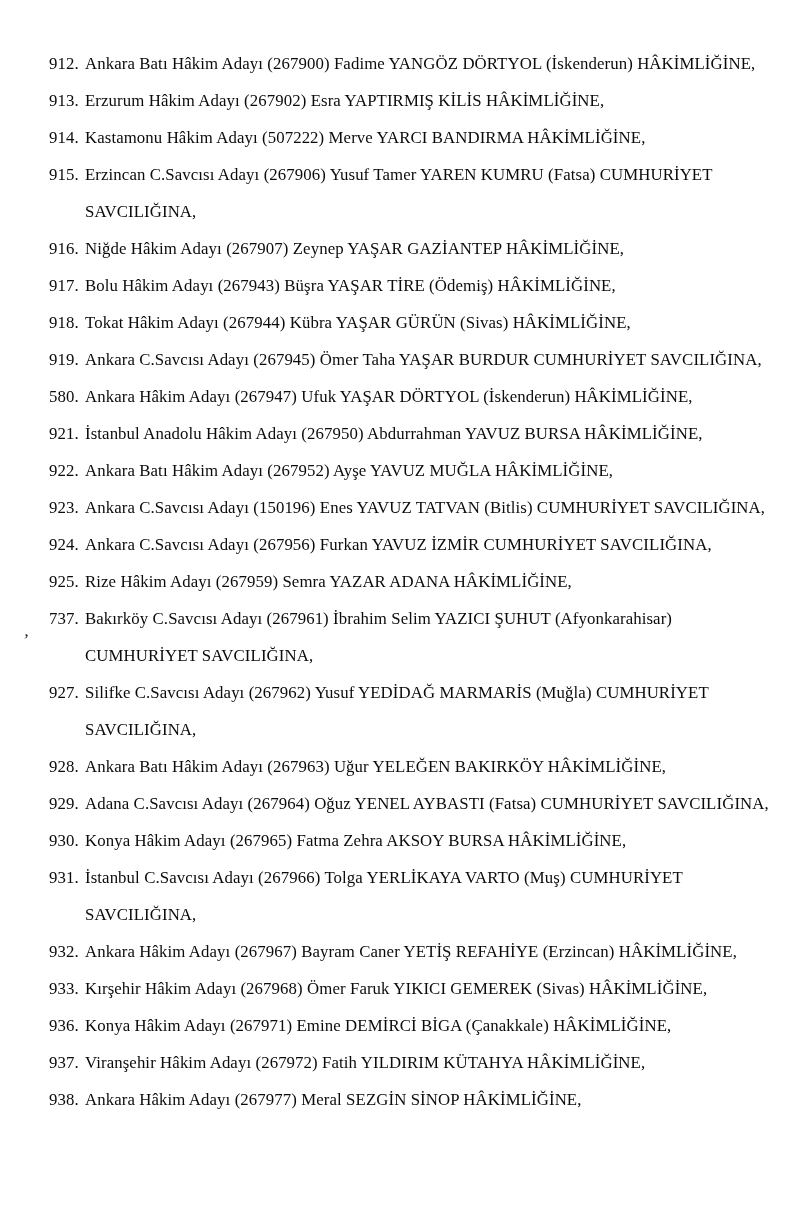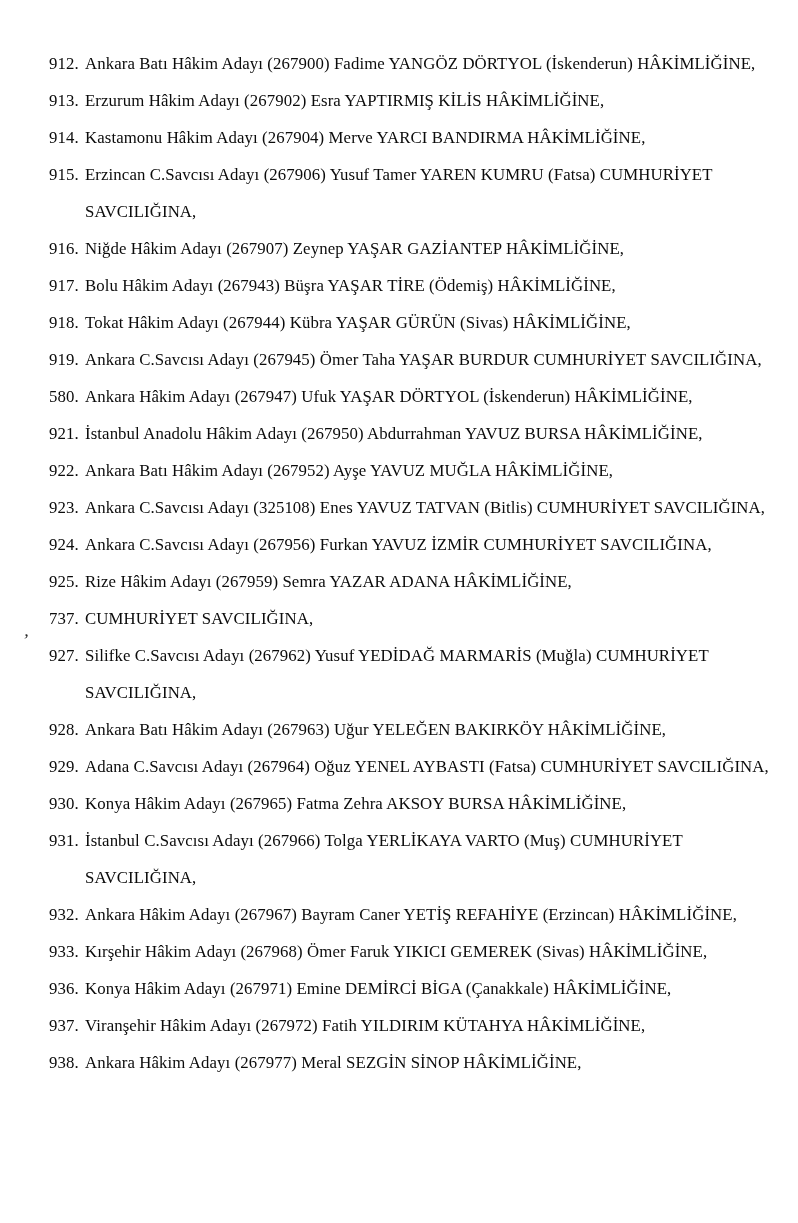--- a/index.html
+++ b/index.html
@@ -72,21 +72,21 @@
   <li class="entry">
     <span class="num">913.</span>
     <span class="text">
           <div class="line">Erzurum Hâkim Adayı (267902) Esra YAPTIRMIŞ KİLİS HÂKİMLİĞİNE,</div>
         </span>
   </li>
 
   <li class="entry">
     <span class="num">914.</span>
     <span class="text">
-          <div class="line">Kastamonu Hâkim Adayı (267904) Merve YARCI BANDIRMA HÂKİMLİĞİNE,</div>
+          <div class="line">Kastamonu Hâkim Adayı (507222) Merve YARCI BANDIRMA HÂKİMLİĞİNE,</div>
         </span>
   </li>
 
   <li class="entry">
     <span class="num">915.</span>
     <span class="text">
           <div class="line">Erzincan C.Savcısı Adayı (267906) Yusuf Tamer YAREN KUMRU (Fatsa) CUMHURİYET</div>
           <div class="line">SAVCILIĞINA,</div>
         </span>
   </li>
@@ -136,41 +136,42 @@
   <li class="entry">
     <span class="num">922.</span>
     <span class="text">
           <div class="line">Ankara Batı Hâkim Adayı (267952) Ayşe YAVUZ MUĞLA HÂKİMLİĞİNE,</div>
         </span>
   </li>
 
   <li class="entry">
     <span class="num">923.</span>
     <span class="text">
-          <div class="line">Ankara C.Savcısı Adayı (325108) Enes YAVUZ TATVAN (Bitlis) CUMHURİYET SAVCILIĞINA,</div>
+          <div class="line">Ankara C.Savcısı Adayı (150196) Enes YAVUZ TATVAN (Bitlis) CUMHURİYET SAVCILIĞINA,</div>
         </span>
   </li>
 
   <li class="entry">
     <span class="num">924.</span>
     <span class="text">
           <div class="line">Ankara C.Savcısı Adayı (267956) Furkan YAVUZ İZMİR CUMHURİYET SAVCILIĞINA,</div>
         </span>
   </li>
 
   <li class="entry">
     <span class="num">925.</span>
     <span class="text">
           <div class="line">Rize Hâkim Adayı (267959) Semra YAZAR ADANA HÂKİMLİĞİNE,</div>
         </span>
   </li>
 
   <li class="entry">
     <span class="num">737.</span>
     <span class="text">
+          <div class="line">Bakırköy C.Savcısı Adayı (267961) İbrahim Selim YAZICI ŞUHUT (Afyonkarahisar)</div>
           <div class="line">CUMHURİYET SAVCILIĞINA,</div>
         </span>
   </li>
 
   <li class="entry">
     <span class="num">927.</span>
     <span class="text">
           <div class="line">Silifke C.Savcısı Adayı (267962) Yusuf YEDİDAĞ MARMARİS (Muğla) CUMHURİYET</div>
           <div class="line">SAVCILIĞINA,</div>
         </span>

